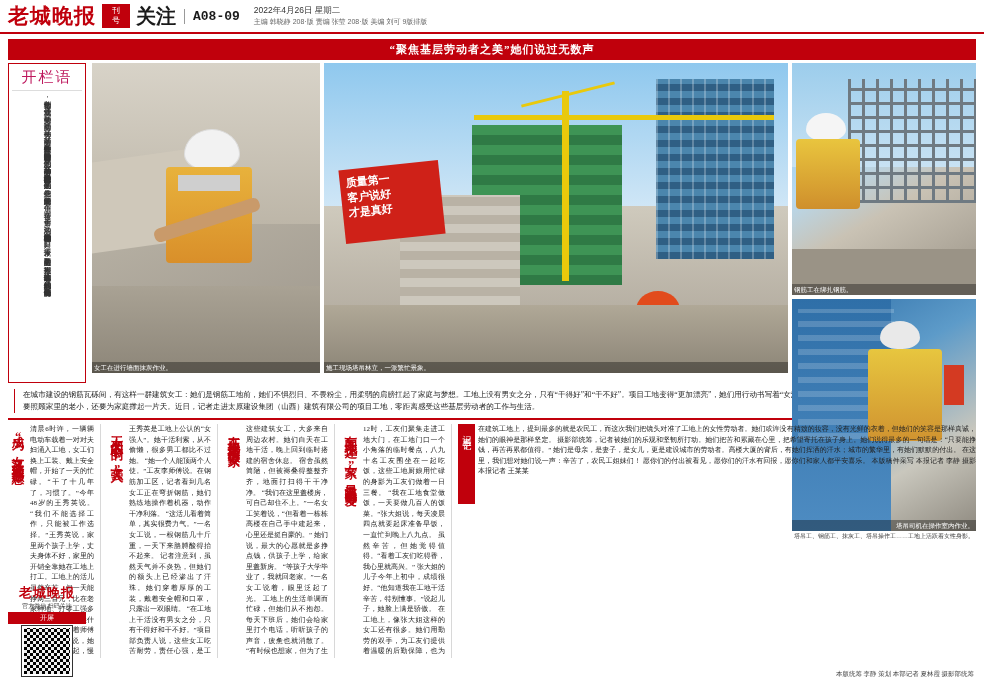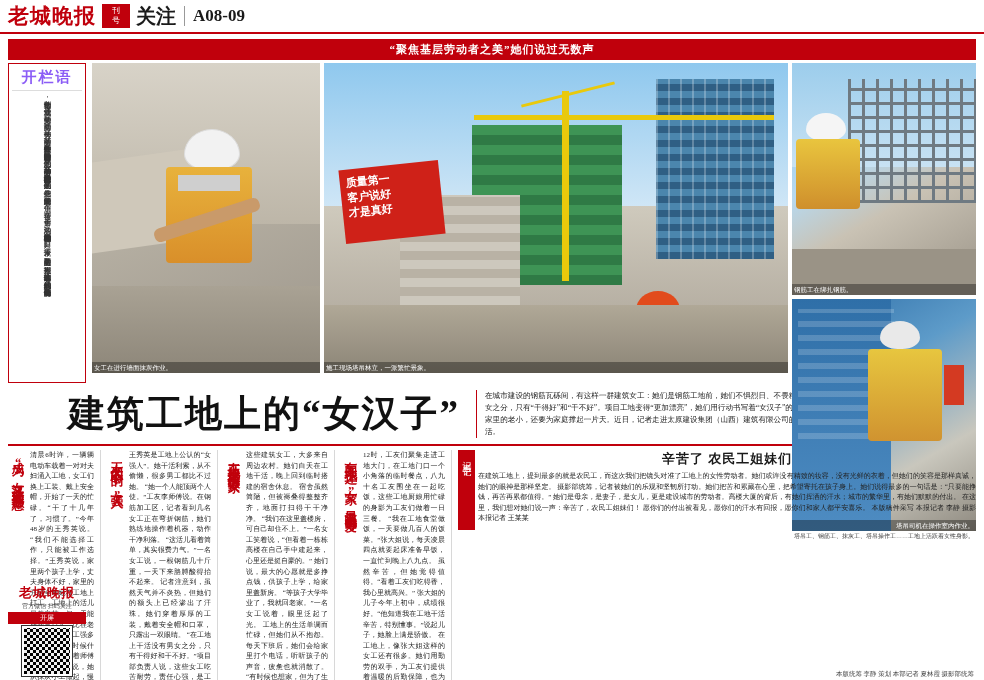--- a/index.html
+++ b/index.html
@@ -20,41 +20,41 @@
   }
   .logo-badge{
     background:#c0000c;color:#fff;font-size:8px;line-height:10px;
     padding:2px 3px;margin-right:6px;text-align:center;width:22px;
   }
   .section-title{
     font-family:"Liberation Serif","DejaVu Serif",serif;
     font-weight:bold;font-size:20px;margin-right:8px;
   }
   .page-no{
-    font-family:Liberation Serif, serif;
-    font-size:17px;font-weight:bold;border-left:1px solid #999;padding-left:8px;margin-right:14px;
+    font-family:Liberation Mono, monospace;
+    font-size:13px;font-weight:bold;border-left:1px solid #999;padding-left:8px;margin-right:14px;
   }
   .date-block{font-size:8.5px;line-height:11px;color:#333;}
   .date-block .d2{color:#666;font-size:7px;}
   
   .banner-wrap{padding:5px 8px 3px 8px;}
   .banner{
     background:#c0000c;color:#fff;text-align:center;font-size:11px;
     padding:3px 0;font-weight:bold;letter-spacing:1px;
     font-family:"Liberation Serif","DejaVu Serif",serif;
   }
   
   .top{display:flex;padding:0 8px;box-sizing:border-box;height:320px;}
   .kanlan{
     width:78px;border:1px solid #c0000c;box-sizing:border-box;margin-right:6px;
     padding:4px 3px;display:flex;flex-direction:column;
   }
   .kanlan-title{
-    color:#8b5cf6;font-family:"Liberation Serif","DejaVu Serif",serif;
-    font-size:15px;font-weight:bold;text-align:center;border-bottom:1px solid #ddd;
+    color:#be185d;font-family:"Liberation Serif","DejaVu Serif",serif;
+    font-size:15px;font-weight:normal;text-align:center;border-bottom:1px solid #ddd;
     padding-bottom:3px;margin-bottom:4px;letter-spacing:2px;
   }
   .kanlan-body{
     writing-mode:vertical-rl;text-orientation:upright;
     font-size:7.4px;line-height:12px;color:#333;height:250px;
     overflow:hidden;margin:0 auto;
     font-family:"Liberation Serif","DejaVu Serif",serif;
   }
   .photos{flex:1;display:flex;flex-direction:column;}
   .photo-row{display:flex;}
@@ -154,20 +154,24 @@
 <body>
 
 <div class="masthead">
   <div class="logo">老城晚报</div>
   <div class="logo-badge">
     <div>刊</div>
     <div>号</div>
   </div>
   <div class="section-title">关注</div>
   <div class="page-no">A08-09</div>
+  <div class="date-block">
+    <div>2022年4月26日 星期二</div>
+    <div class="d2">主编 韩晓静 208·版 责编 张莹 208·版 美编 刘可 9版排版</div>
+  </div>
 </div>
 
 <div class="banner-wrap">
   <div class="banner">“聚焦基层劳动者之美”她们说过无数声</div>
 </div>
 
 <div class="top">
 
   <div class="kanlan">
     <div class="kanlan-title">开栏语</div>
@@ -231,21 +235,20 @@
           <div class="cap cap-right">塔吊司机在操作室内作业。</div>
         </div>
         <div class="cap-right">塔吊工、钢筋工、抹灰工、塔吊操作工……工地上活跃着女性身影。</div>
       </div>
 
     </div>
   </div>
 </div>
 
 <div class="headline-row">
-  <div class="headline">建筑工地上的“女汉子”</div>
   <div class="lead">在城市建设的钢筋瓦砾间，有这样一群建筑女工：她们是钢筋工地前，她们不惧烈日、不畏粉尘，用柔弱的肩膀扛起了家庭与梦想。工地上没有男女之分，只有“干得好”和“干不好”。项目工地变得“更加漂亮”，她们用行动书写着“女汉子”的豪情壮志。她们说过无数声“我不怕”，她们不仅要照顾家里的老小，还要为家庭撑起一片天。近日，记者走进太原建设集团（山西）建筑有限公司的项目工地，零距离感受这些基层劳动者的工作与生活。</div>
 </div>
 <div class="rule-red"></div>
 
 <div class="body">
 
   <div class="colbox c1">
     <div class="vtitle red">成为“女汉子并非她们愿意</div>
     <div class="ctext">清晨6时许，一辆辆电动车载着一对对夫妇涌入工地，女工们换上工装、戴上安全帽，开始了一天的忙碌。“干了十几年了，习惯了。”今年48岁的王秀英说。
 “我们不能选择工作，只能被工作选择。”王秀英说，家里两个孩子上学，丈夫身体不好，家里的开销全靠她在工地上打工。工地上的活儿虽然辛苦，但一天能挣两三百元，比在老家种地、打零工强多了。
@@ -284,21 +287,20 @@
 “我在工地食堂做饭，一天要做几百人的饭菜。”张大姐说，每天凌晨四点就要起床准备早饭，一直忙到晚上八九点。
 虽然辛苦，但她觉得值得。“看着工友们吃得香，我心里就高兴。”
 张大姐的儿子今年上初中，成绩很好。“他知道我在工地干活辛苦，特别懂事。”说起儿子，她脸上满是骄傲。
 在工地上，像张大姐这样的女工还有很多。她们用勤劳的双手，为工友们提供着温暖的后勤保障，也为自己的家庭撑起了一片天。</div>
   </div>
   <div class="divider"></div>
 
   <div class="colbox c7">
     <div class="reporter-tag">记者手记</div>
     <div style="flex:1;">
-      <div class="rhead">辛苦了 农民工姐妹们</div>
       <div class="ctext" style="height:205px;">在建筑工地上，提到最多的就是农民工，而这次我们把镜头对准了工地上的女性劳动者。她们或许没有精致的妆容，没有光鲜的衣着，但她们的笑容是那样真诚，她们的眼神是那样坚定。
 摄影部统筹，记者被她们的乐观和坚韧所打动。她们把苦和累藏在心里，把希望寄托在孩子身上。她们说得最多的一句话是：“只要能挣钱，再苦再累都值得。”
 她们是母亲，是妻子，是女儿，更是建设城市的劳动者。高楼大厦的背后，有她们挥洒的汗水；城市的繁华里，有她们默默的付出。
 在这里，我们想对她们说一声：辛苦了，农民工姐妹们！
 愿你们的付出被看见，愿你们的汗水有回报，愿你们和家人都平安喜乐。
 本版稿件采写 本报记者 李静 摄影 本报记者 王某某</div>
     </div>
   </div>
 
 </div>

